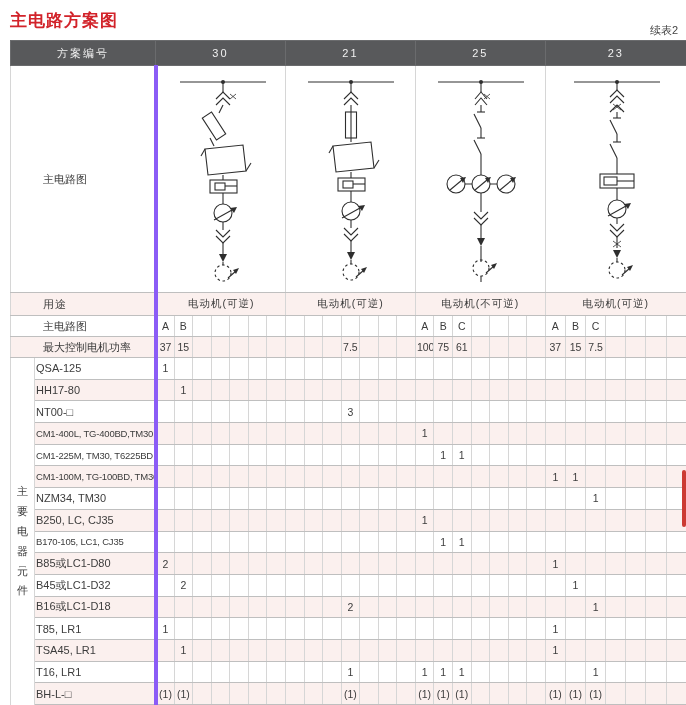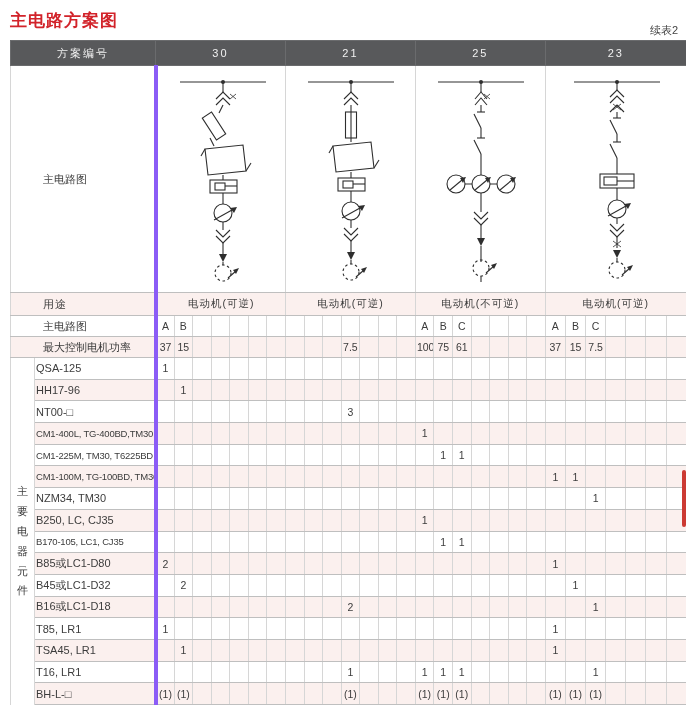--- a/index.html
+++ b/index.html
@@ -323,21 +323,21 @@
         <td data-name="value-cell"></td>
         <td data-name="value-cell" class="gstart"></td>
         <td data-name="value-cell"></td>
         <td data-name="value-cell"></td>
         <td data-name="value-cell"></td>
         <td data-name="value-cell"></td>
         <td data-name="value-cell"></td>
         <td data-name="value-cell"></td>
       </tr>
       <tr data-name="component-row" class="pink">
-        <td data-name="component-label" class="rowlabel">HH17-96</td>
+        <td data-name="component-label" class="rowlabel">HH17-80</td>
         <td data-name="value-cell" class="gstart"></td>
         <td data-name="value-cell">1</td>
         <td data-name="value-cell"></td>
         <td data-name="value-cell"></td>
         <td data-name="value-cell"></td>
         <td data-name="value-cell"></td>
         <td data-name="value-cell"></td>
         <td data-name="value-cell" class="gstart"></td>
         <td data-name="value-cell"></td>
         <td data-name="value-cell"></td>

